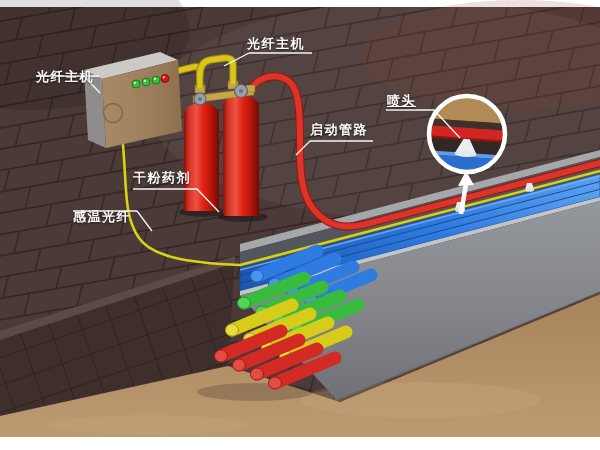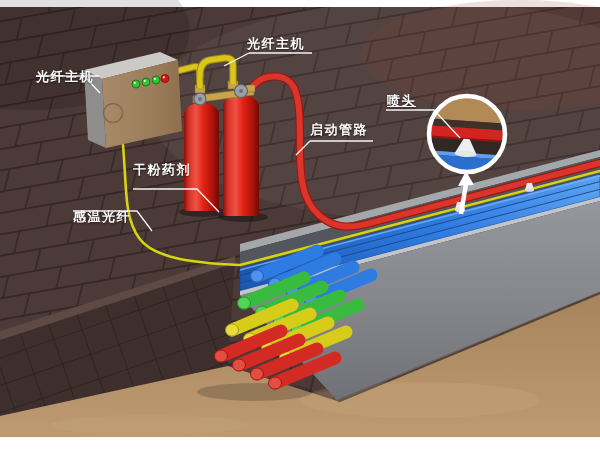--- a/index.html
+++ b/index.html
@@ -5,21 +5,21 @@
   html,body{margin:0;padding:0;background:#fff;}
   .stage{position:relative;width:600px;height:450px;background:#ffffff;overflow:hidden;
          font-family:"DejaVu Sans","Liberation Sans",sans-serif;}
   .scene-svg{position:absolute;left:0;top:0;width:600px;height:450px;}
   .lbl{position:absolute;color:#ffffff;font-size:13px;font-weight:bold;letter-spacing:1.5px;
        text-shadow:0 1px 2px rgba(0,0,0,.6);white-space:nowrap;}
   #lbl-fiber-host{left:36px;top:68px;}
   #lbl-start-pipeline{left:247px;top:35px;}
   #lbl-agent-pipeline{left:310px;top:121px;}
   #lbl-nozzle{left:387px;top:92px;text-decoration:underline;}
-  #lbl-dry-powder{left:133px;top:161px;}
+  #lbl-dry-powder{left:133px;top:169px;}
   #lbl-sensing-fiber{left:73px;top:208px;}
 </style>
 </head>
 <body>
 
 <div class="stage">
 <svg class="scene-svg" viewBox="0 0 600 450" xmlns="http://www.w3.org/2000/svg">
   <defs>
     <pattern id="pav" width="54" height="42" patternUnits="userSpaceOnUse" patternTransform="rotate(-10) skewX(-24)">
       <rect width="54" height="42" fill="#4b3a37"></rect>

